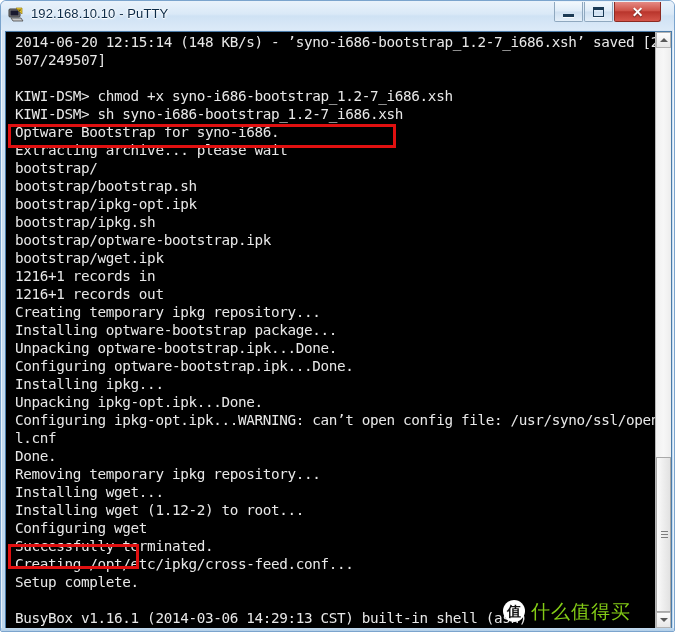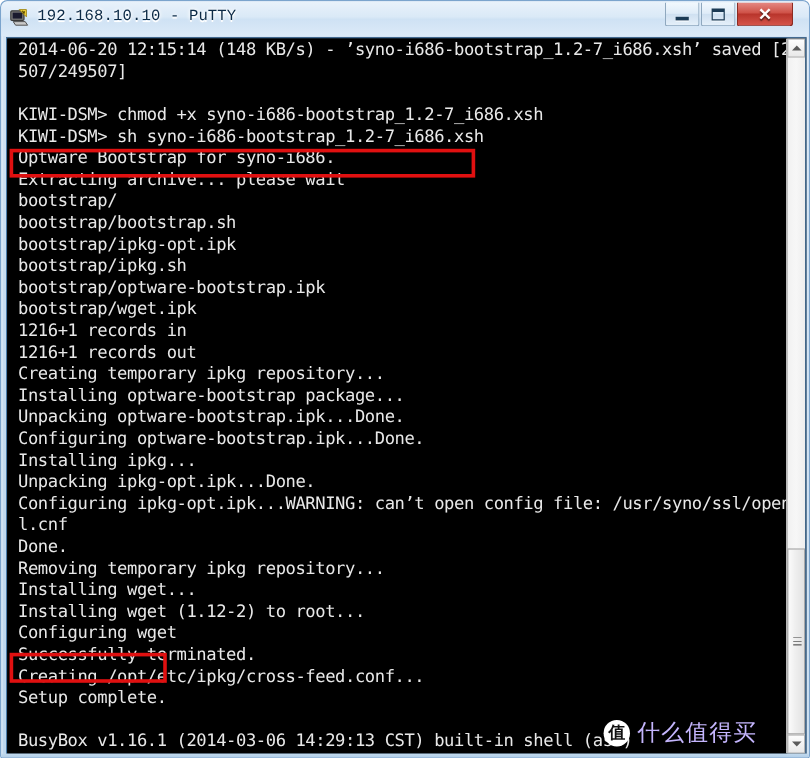--- a/index.html
+++ b/index.html
@@ -45,21 +45,20 @@
     width: 17px; height: 17px;
   }
   #title-text {
     position: absolute;
     left: 30px; top: 5px;
     font-size: 13px;
     color: #0c2a46;
     text-shadow: 0 0 3px #ffffff, 0 0 4px #ffffff, 0 1px 0 #ffffff;
     white-space: nowrap;
     letter-spacing: 0.1px;
-    font-family: Liberation Mono, monospace;
   }
 
   .winbtn {
     position: absolute;
     top: 1px;
     height: 20px;
     box-sizing: border-box;
     border: 1px solid #8fa8bf;
     border-top: none;
     display: flex;
@@ -239,21 +238,21 @@
     border-radius: 50%;
     background: #ffffff;
     color: #111111;
     font-size: 14px;
     line-height: 22px;
     text-align: center;
     font-family: "DejaVu Sans", sans-serif;
     font-weight: bold;
   }
   #wm-text {
-    color: #c4b5fd;
+    color: #84cc16;
     font-size: 19px;
     font-family: "DejaVu Sans", sans-serif;
     letter-spacing: 1px;
     line-height: 22px;
   }
 
   
   #window-bottom {
     position: absolute;
     left: 0;

